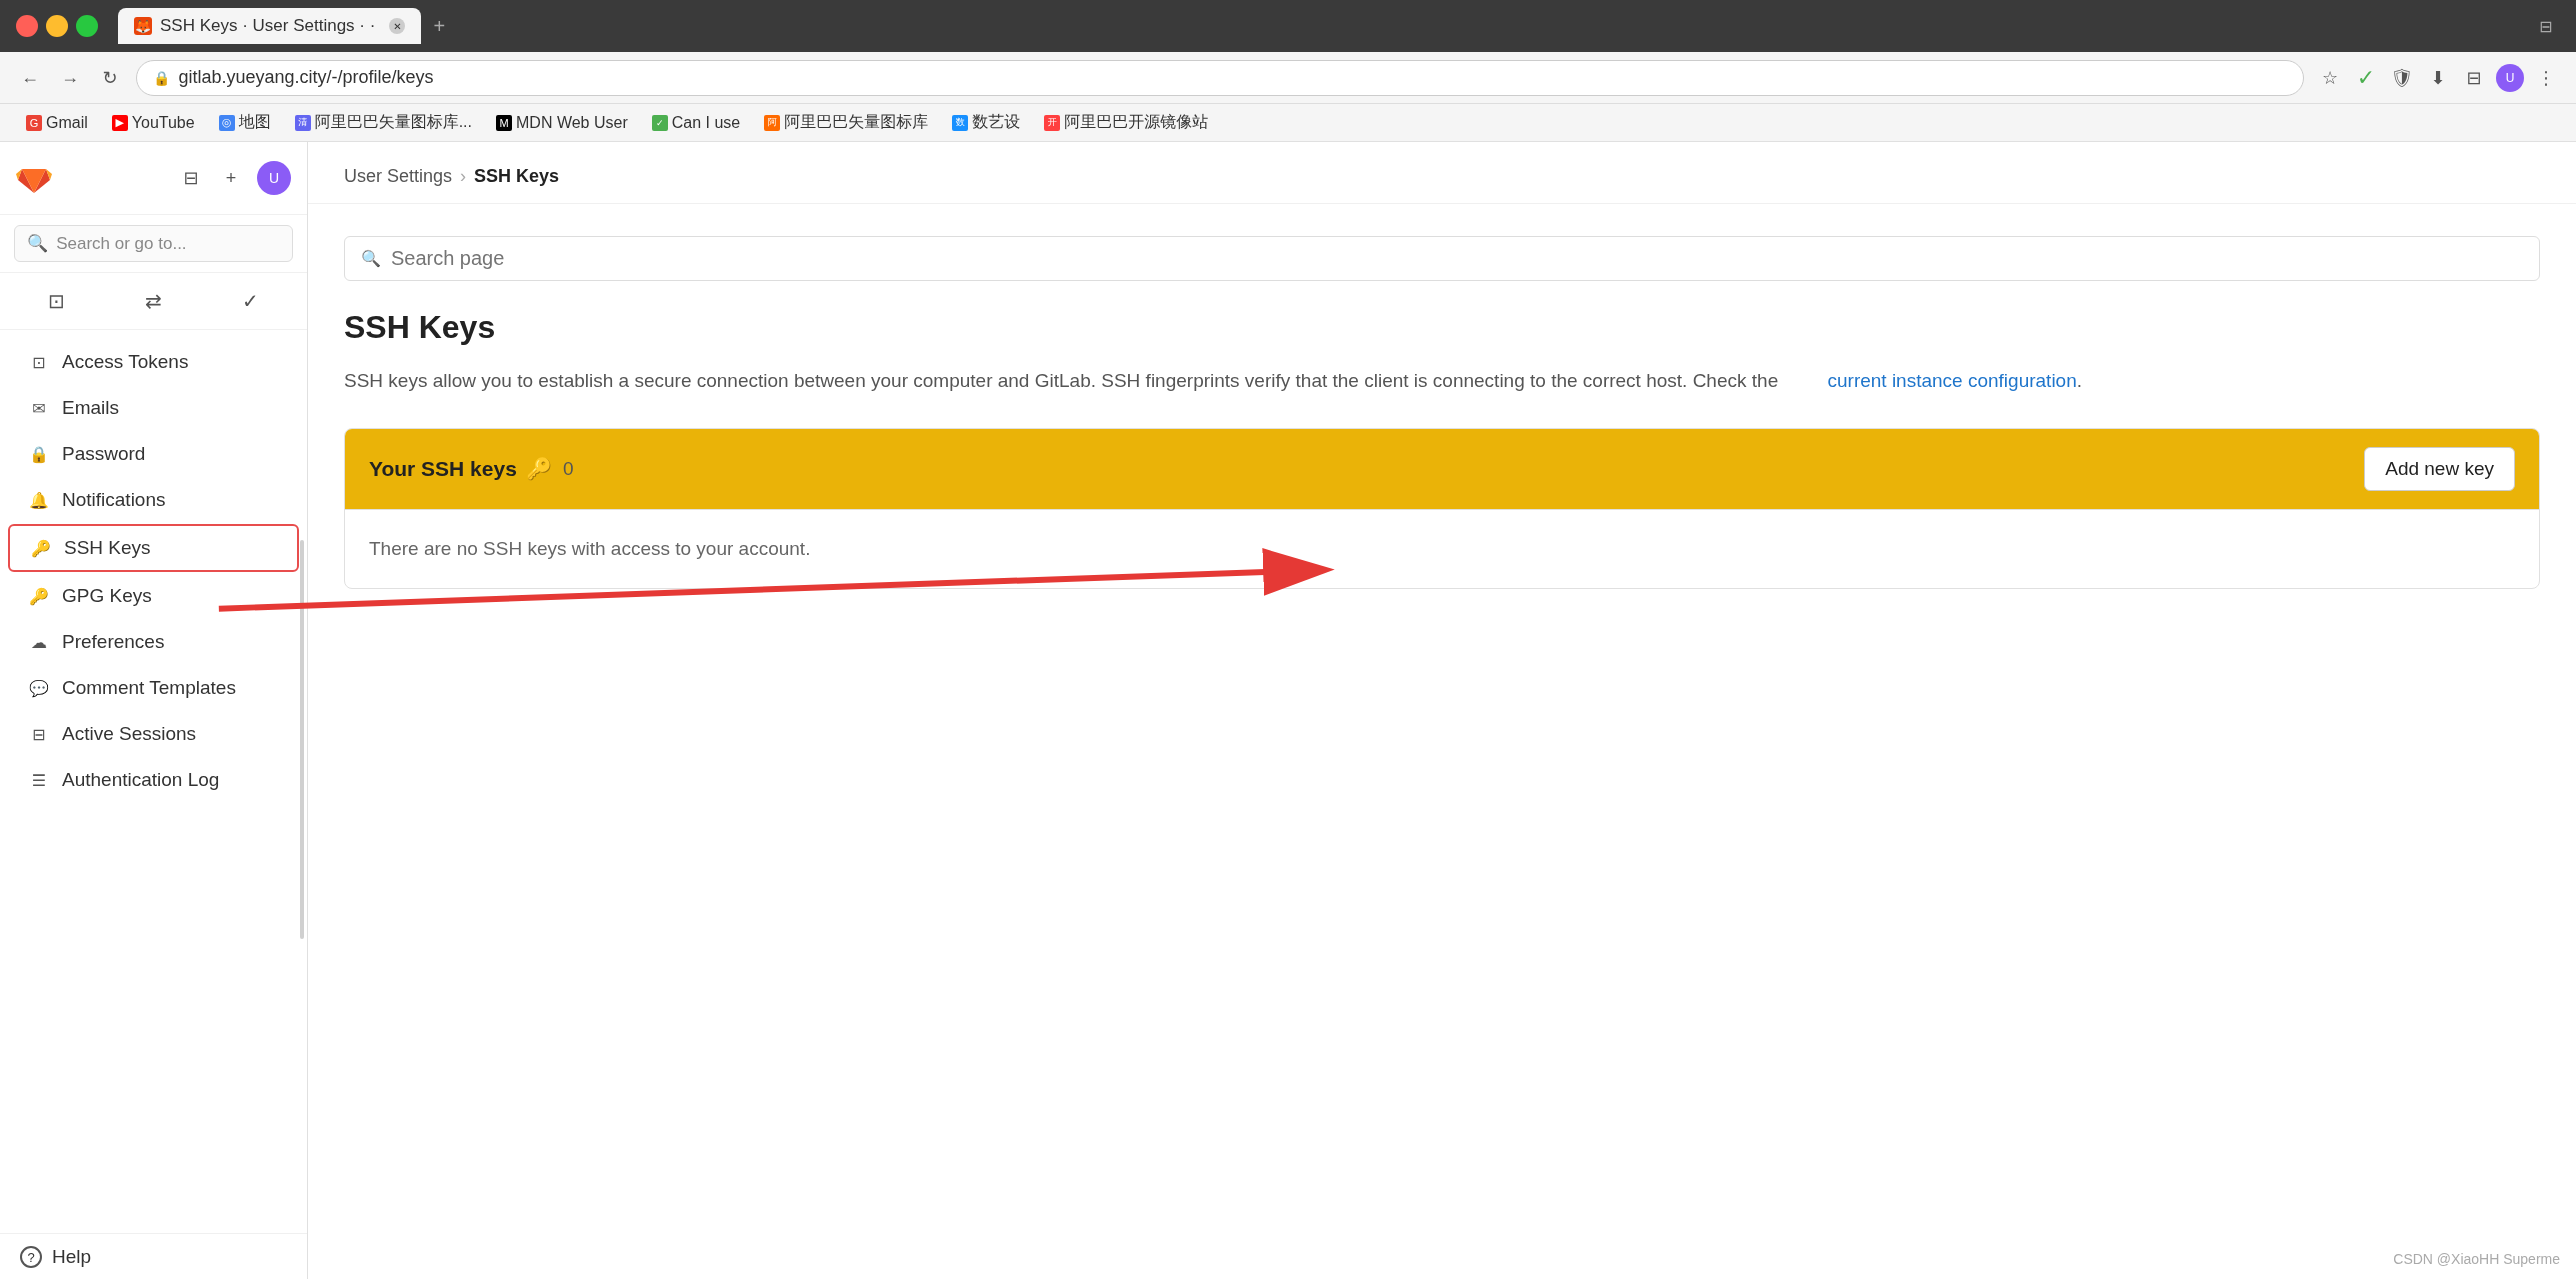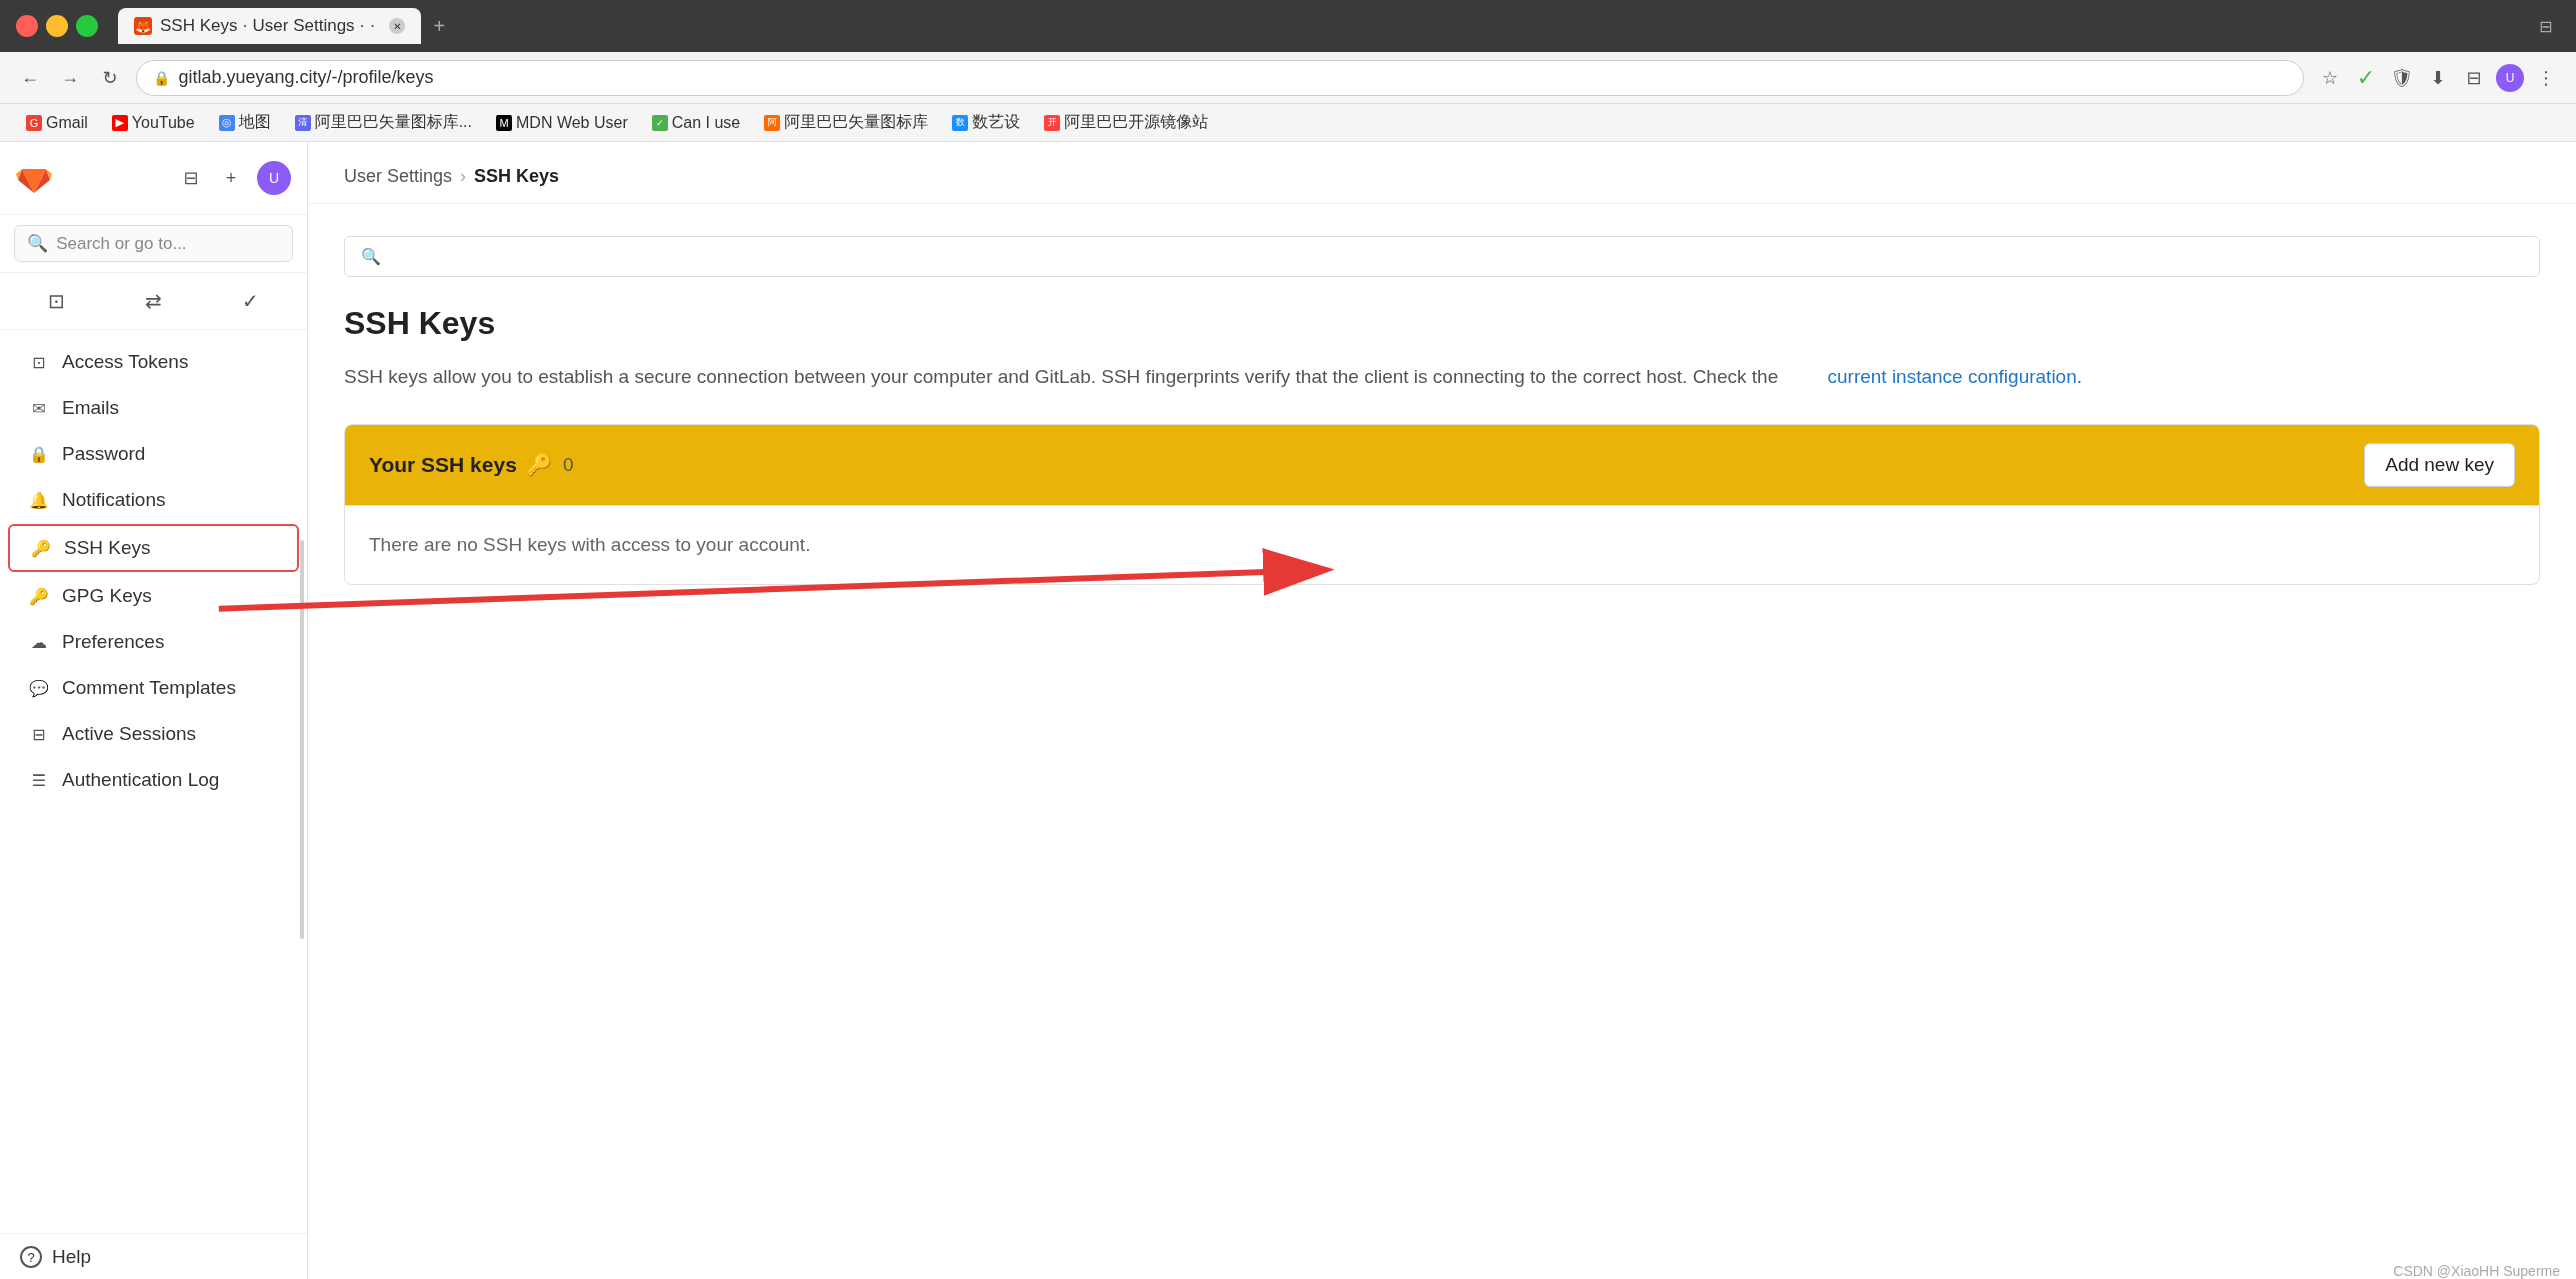--- a/index.html
+++ b/index.html
@@ -80,21 +80,21 @@
     .page-description a { color: #1f75cb; text-decoration: none; margin-left: 44px; }
 
     .ssh-keys-section { border: 1px solid #e0e0e0; border-radius: 8px; overflow: hidden; }
     .ssh-keys-header { display: flex; align-items: center; justify-content: space-between; padding: 18px 24px; background: #eab308; border-bottom: 1px solid #e0e0e0; }
     .ssh-keys-title { font-size: 21px; font-weight: 600; color: #222; display: flex; align-items: center; gap: 10px; }
     .key-count { font-size: 19px; color: #555; font-weight: 400; }
     .add-key-btn { padding: 10px 20px; border: 1px solid #ccc; border-radius: 6px; background: white; font-size: 19px; color: #222; cursor: pointer; font-weight: 500; }
     .ssh-keys-empty { padding: 28px 24px; font-size: 19px; color: #666; }
 
     
-    .watermark { position: fixed; bottom: 0; right: 16px; font-size: 14px; color: #aaa; }
+    .watermark { position: fixed; bottom: 12px; right: 16px; font-size: 14px; color: #aaa; }
 
     
     .sidebar::-webkit-scrollbar { width: 4px; }
     .sidebar::-webkit-scrollbar-track { background: transparent; }
     .sidebar::-webkit-scrollbar-thumb { background: #ccc; border-radius: 2px; }
   </style>
 </head>
 <body>
 
 <div style="position: relative; width: 2576px; height: 1279px; overflow: hidden;">
@@ -291,20 +291,21 @@
         </a>
         <span class="breadcrumb-sep">›</span>
         <span class="breadcrumb-current">SSH Keys</span>
       </div>
 
       <div class="content-body">
 
         <div class="page-search">
           <div class="page-search-box">
             <span style="color:#888;">🔍</span>
+            <input type="text" style="border: none; outline: none; font-size: 20px; color: rgb(85, 85, 85); flex: 1 1 0%; background: transparent;" placeholder="Search page">
           </div>
         </div>
 
         <h1 class="page-title">SSH Keys</h1>
 
         <p class="page-description">
           <span>SSH keys allow you to establish a secure connection between your computer and GitLab. SSH fingerprints verify that the client is connecting to the correct host. Check the </span><a href="#"><span>current instance configuration</span></a><span>.</span>
         </p>
 
         <div class="ssh-keys-section">

